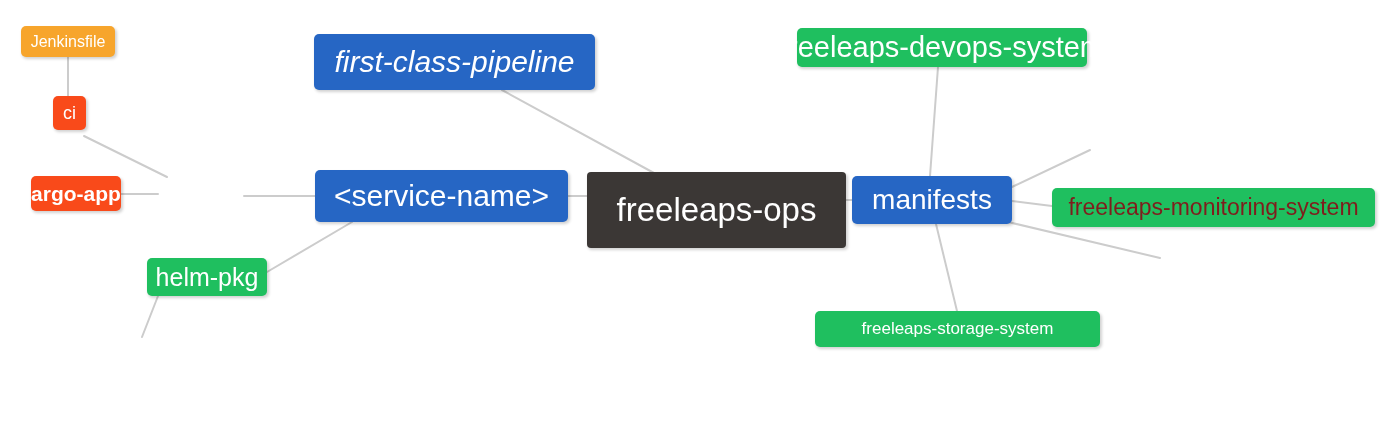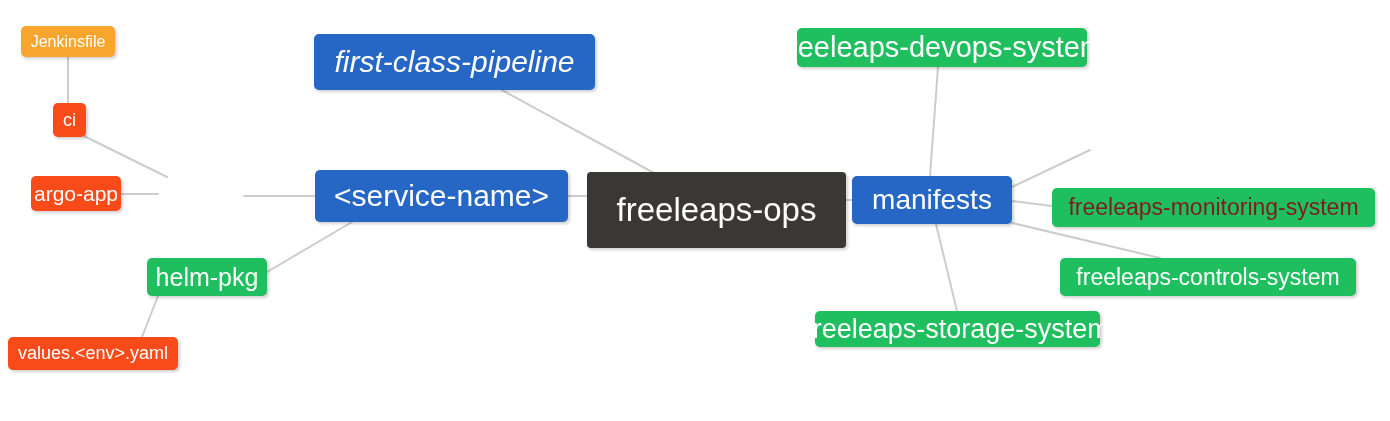--- a/index.html
+++ b/index.html
@@ -30,32 +30,32 @@
     color: #ffffff;
     border-radius: 5px;
     box-shadow: 1.5px 2px 3px rgba(0,0,0,0.18);
     white-space: nowrap;
     box-sizing: border-box;
     cursor: default;
     user-select: none;
   }
   
   .n-jenkinsfile          { left:21px;   top:26px;  width:94px;  height:31px; font-size:16px; }
-  .n-ci                   { left:53px;   top:103px; width:33px;  height:34px; font-size:18px; }
-  .n-argo-app             { left:31px;   top:176px; width:90px;  height:35px; font-size:21px; }
+  .n-ci                   { left:53px;   top:96px; width:33px;  height:34px; font-size:18px; }
+  .n-argo-app             { left:31px;   top:176px; width:90px;  height:35px; font-size:21px;font-weight:bold; }
   .n-env                  { left:158px;  top:174px; width:86px;  height:42px; font-size:24px; }
   .n-first-class-pipeline { left:314px;  top:34px;  width:281px; height:56px; font-size:30px;font-style:italic; }
   .n-service-name         { left:315px;  top:170px; width:253px; height:52px; font-size:30px; }
   .n-freeleaps-ops        { left:587px;  top:172px; width:259px; height:76px; font-size:33px; border-radius:4px; }
   .n-manifests            { left:852px;  top:176px; width:160px; height:48px; font-size:28px; }
   .n-devops               { left:797px;  top:28px;  width:290px; height:39px; font-size:29px; }
   .n-network              { left:1056px; top:111px; width:294px; height:39px; font-size:23px; }
   .n-monitoring           { left:1052px; top:188px; width:323px; height:39px; font-size:23px; }
   .n-controls             { left:1060px; top:258px; width:296px; height:38px; font-size:23px; }
-  .n-storage              { left:815px;  top:311px; width:285px; height:36px; font-size:27px; }
+  .n-storage              { left:815px;  top:311px; width:285px; height:36px; font-size:17px; }
   .n-helm-pkg             { left:147px;  top:258px; width:120px; height:38px; font-size:25px; }
   .n-values               { left:8px;    top:337px; width:170px; height:33px; font-size:18px; }
 </style>
 </head>
 <body>
 
 <div class="canvas">
 
   <svg class="edges" viewBox="0 0 1390 421" aria-hidden="true">
     <line class="edge" x1="68" y1="57" x2="68" y2="103" stroke="#CCCCCC"></line>
@@ -75,19 +75,17 @@
   </svg>
 
   <div class="node n-jenkinsfile" style="background-color: rgb(247, 165, 44); color: rgb(255, 255, 255);">Jenkinsfile</div>
   <div class="node n-ci" style="background-color: rgb(249, 74, 26); color: rgb(255, 255, 255);">ci</div>
   <div class="node n-argo-app" style="background-color: rgb(249, 74, 26); color: rgb(255, 255, 255);">argo-app</div>
   <div class="node n-first-class-pipeline" style="background-color: rgb(38, 102, 196); color: rgb(255, 255, 255);">first-class-pipeline</div>
   <div class="node n-service-name" style="background-color: rgb(38, 102, 196); color: rgb(255, 255, 255);">&lt;service-name&gt;</div>
   <div class="node n-freeleaps-ops" style="background-color: rgb(59, 55, 53); color: rgb(255, 255, 255);">freeleaps-ops</div>
   <div class="node n-devops" style="background-color: rgb(31, 191, 95); color: rgb(255, 255, 255);">freeleaps-devops-system</div>
   <div class="node n-monitoring" style="background-color: rgb(31, 191, 95); color: #7f1d1d;">freeleaps-monitoring-system</div>
-  <div class="node n-controls" style="background-color: rgb(31, 191, 95); color: rgb(255, 255, 255);">freeleaps-controls-system</div>
   <div class="node n-storage" style="background-color: rgb(31, 191, 95); color: rgb(255, 255, 255);">freeleaps-storage-system</div>
   <div class="node n-helm-pkg" style="background-color: rgb(31, 191, 95); color: rgb(255, 255, 255);">helm-pkg</div>
   <div class="node n-manifests" style="background-color: rgb(38, 102, 196); color: rgb(255, 255, 255);">manifests</div>
-  <div class="node n-values" style="background-color: rgb(249, 74, 26); color: rgb(255, 255, 255);">values.&lt;env&gt;.yaml</div>
 
 </div>
 
 </body></html>

